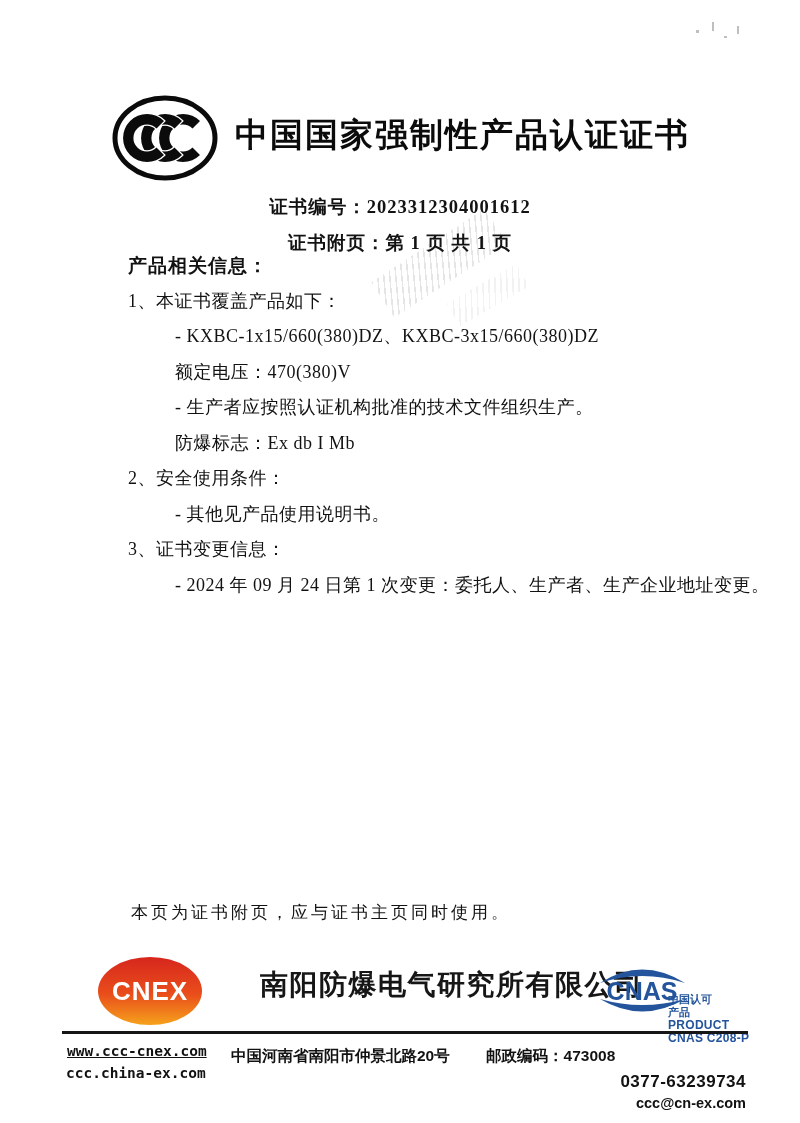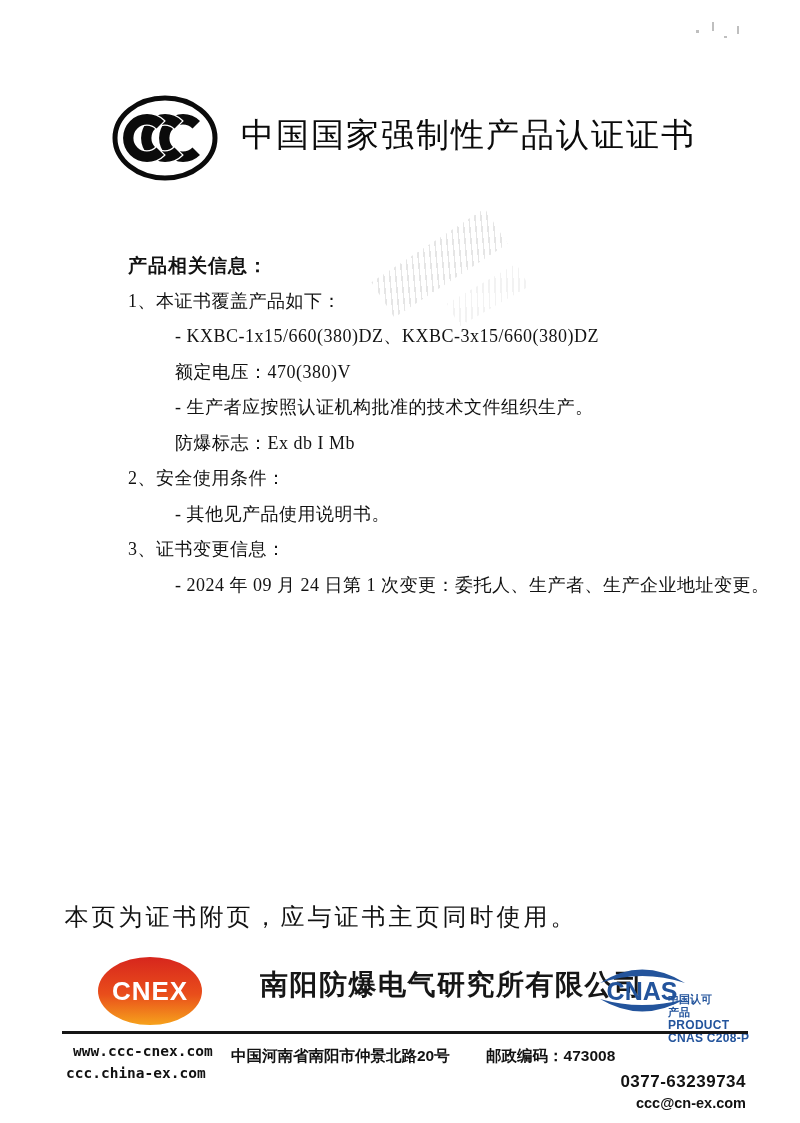--- a/index.html
+++ b/index.html
@@ -4,39 +4,39 @@
 <style>
   html,body{margin:0;padding:0;background:#ffffff;}
   .page{
     position:relative;width:800px;height:1123px;margin:0 auto;background:#fff;
     overflow:hidden;color:var(--color-ink,#121212);
     font-family:"Liberation Serif","DejaVu Serif",serif;
   }
   
   .ccc-logo{position:absolute;left:110px;top:94px;}
   .page-title{
-    position:absolute;left:241px;top:113px;margin:0;
+    position:absolute;left:235px;top:113px;margin:0;
     font-family:"Liberation Sans","DejaVu Sans",sans-serif;
-    font-weight:normal;font-size:33px;letter-spacing:2px;color:#0b0b0b;white-space:nowrap;
+    font-weight:bold;font-size:33px;letter-spacing:2px;color:#0b0b0b;white-space:nowrap;
   }
   
   .cert-meta{
     position:absolute;left:0;top:194px;width:800px;text-align:center;
     font-weight:bold;font-size:18.5px;letter-spacing:1px;
   }
   .cert-line{margin-bottom:11px;white-space:nowrap;}
   
   .body-lines{position:absolute;left:128px;top:255px;width:620px;font-size:18px;}
   .line{margin-bottom:14px;line-height:21.5px;letter-spacing:.5px;white-space:nowrap;}
   .line.head{font-weight:bold;font-size:19px;letter-spacing:1px;}
   .lvl2{margin-left:47px;}
   
   .page-note{
     position:absolute;left:0;top:901px;width:642px;text-align:center;
-    font-size:24px;letter-spacing:3px;white-space:nowrap;
+    font-size:17px;letter-spacing:3px;white-space:nowrap;
   }
   
   .cnex-logo{position:absolute;left:96px;top:955px;}
   .company-name{
     position:absolute;left:228px;top:966px;
     font-family:"Liberation Sans","DejaVu Sans",sans-serif;
     font-size:28px;font-weight:600;letter-spacing:1.5px;color:#161616;white-space:nowrap;margin-left:32px;
   }
   .cnas-logo{position:absolute;left:596px;top:961px;}
   .cnas-side{
@@ -46,21 +46,21 @@
   }
   .cnas-side .cn{font-size:11px;}
   .cnas-side .en{font-size:12px;letter-spacing:.3px;}
   
   .divider{position:absolute;left:62px;top:1031px;width:686px;height:3px;background:#161616;}
   .urls{
     position:absolute;left:66px;top:1040px;
     font-family:"DejaVu Sans Mono","Liberation Mono",monospace;
     font-size:14.5px;font-weight:bold;line-height:22px;white-space:nowrap;
   }
-  .urls .u1{margin-left:7px;}
+  .urls .u1{margin-left:1px;text-decoration:underline;}
   .addr-block{
     position:absolute;left:231px;top:1046px;
     font-family:"Liberation Sans","DejaVu Sans",sans-serif;
     font-size:15.5px;font-weight:bold;white-space:nowrap;text-align:right;
   }
   .addr-block .postal{margin-left:32px;}
   .contact-right{
     position:absolute;right:54px;top:1072px;text-align:right;
     font-family:"Liberation Sans","DejaVu Sans",sans-serif;font-weight:bold;white-space:nowrap;
   }
@@ -91,20 +91,28 @@
   <svg class="ccc-logo" width="110" height="88" viewBox="0 0 110 88" aria-hidden="true">
     <ellipse cx="55" cy="44" rx="50" ry="40" fill="none" stroke="#0b0b0b" stroke-width="5"></ellipse>
     <g fill="#0b0b0b" stroke="#ffffff" stroke-width="2.5" style="paint-order:stroke">
       <path d="M90 27 A 24 24 0 1 0 90 61 L 82.5 53.5 A 13.5 13.5 0 1 1 82.5 34.5 Z"></path>
       <path d="M72 27 A 24 24 0 1 0 72 61 L 64.5 53.5 A 13.5 13.5 0 1 1 64.5 34.5 Z"></path>
       <path d="M54 27 A 24 24 0 1 0 54 61 L 46.5 53.5 A 13.5 13.5 0 1 1 46.5 34.5 Z"></path>
     </g>
   </svg>
   <h1 class="page-title">中国国家强制性产品认证证书</h1>
 
+  <div class="cert-meta">
+    <div class="cert-line">
+      <span>证书编号：</span><span>2023312304001612</span>
+    </div>
+    <div class="cert-line">
+      <span>证书附页：</span><span>第 1 页 共 1 页</span>
+    </div>
+  </div>
 
   <div class="body-lines">
     <div class="line head">产品相关信息：</div>
     <div class="line">1、本证书覆盖产品如下：</div>
     <div class="line lvl2">- KXBC-1x15/660(380)DZ、KXBC-3x15/660(380)DZ</div>
     <div class="line lvl2">额定电压：470(380)V</div>
     <div class="line lvl2">- 生产者应按照认证机构批准的技术文件组织生产。</div>
     <div class="line lvl2">防爆标志：Ex db I Mb</div>
     <div class="line">2、安全使用条件：</div>
     <div class="line lvl2">- 其他见产品使用说明书。</div>

